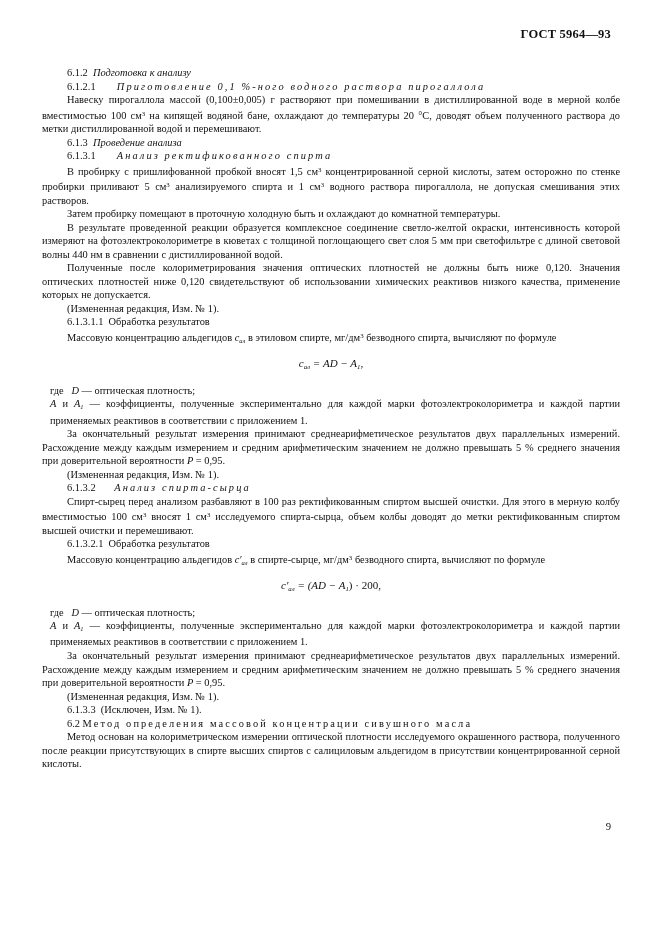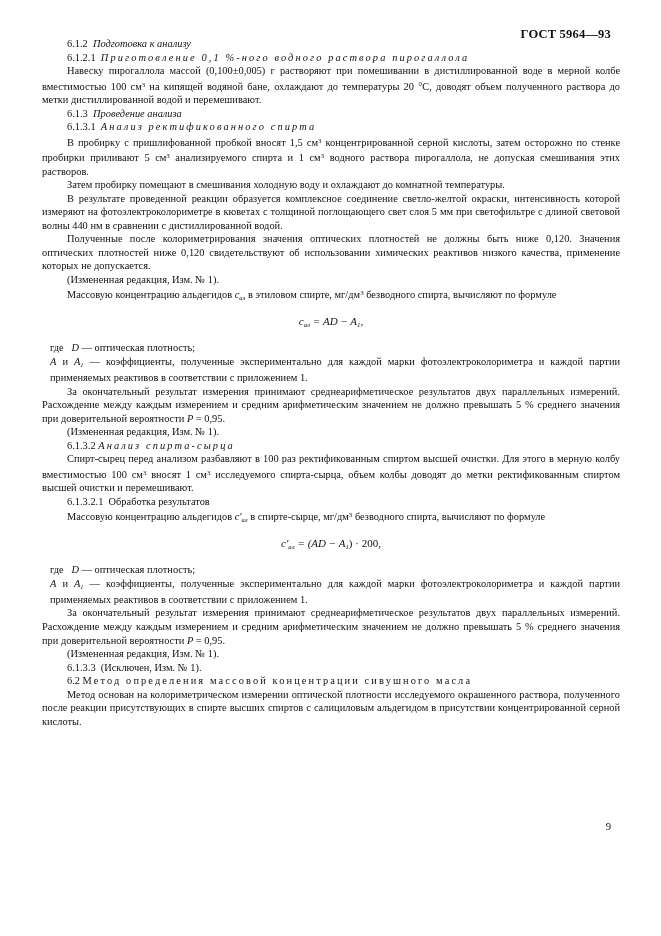--- a/index.html
+++ b/index.html
@@ -33,21 +33,21 @@
     font-size: 12.5px;
     font-weight: bold;
     letter-spacing: 0.2px;
     white-space: nowrap;
   }
 
   
   .content {
     position: absolute;
     left: 42px;
-    top: 37px;
+    top: 66px;
     width: 578px;
     font-size: 10.4px;
     line-height: 13.55px;
     text-align: justify;
     text-justify: inter-word;
   }
 
   p {
     margin: 0;
   }
@@ -63,20 +63,21 @@
   .clause .num {
     font-style: normal;
   }
   .it {
     font-style: italic;
   }
   
   .sp {
     font-style: italic;
     letter-spacing: 2.1px;
+    margin-left: 16px;
   }
   .sp-up {
     font-style: normal;
     letter-spacing: 2.1px;
   }
   .bold {
     font-weight: normal;
   }
 
   .formula {
@@ -130,28 +131,29 @@
 
     <p class="ind"><span>Навеску пирогаллола массой (0,100±0,005) г растворяют при помешивании в дистиллированной воде в мерной колбе вместимостью 100 см</span><sup>3</sup><span> на кипящей водяной бане, охлаждают до температуры 20 °С, доводят объем полученного раствора до метки дистиллированной водой и перемешивают.</span></p>
 
     <p class="clause"><span class="num">6.1.3</span>&nbsp;&nbsp;<span class="it">Проведение анализа</span></p>
 
     <p class="clause"><span class="num">6.1.3.1</span>&nbsp;&nbsp;<span class="sp">Анализ ректификованного спирта</span></p>
 
     <p class="ind"><span>В пробирку с пришлифованной пробкой вносят 1,5 см</span><sup>3</sup><span> концентрированной серной кислоты, затем осторожно по стенке пробирки приливают 5 см</span><sup>3</sup><span> анализируемого спирта и 1 см</span><sup>3</sup><span> водного раствора пирогаллола, не допуская смешивания этих растворов.</span></p>
 
 
-    <p class="ind">Затем пробирку помещают в смешивания холодную воду и охлаждают до комнатной температуры.</p>
+    <p class="ind">Затем пробирку помещают в проточную холодную быть и охлаждают до комнатной температуры.</p>
 
     <p class="ind">В результате проведенной реакции образуется комплексное соединение светло-желтой окраски, интенсивность которой измеряют на фотоэлектроколориметре в кюветах с толщиной поглощающего свет слоя 5 мм при светофильтре с длиной световой волны 440 нм в сравнении с дистиллированной водой.</p>
 
     <p class="ind">Полученные после колориметрирования значения оптических плотностей не должны быть ниже 0,120. Значения оптических плотностей ниже 0,120 свидетельствуют об использовании химических реактивов низкого качества, применение которых не допускается.</p>
 
     <p class="ind bold">(Измененная редакция, Изм. № 1).</p>
 
+    <p class="clause"><span class="num">6.1.3.1.1</span>&nbsp;&nbsp;<span>Обработка результатов</span></p>
 
     <p class="ind"><span>Массовую концентрацию альдегидов </span><span class="it"><span>c</span><sub>ал</sub></span><span> в этиловом спирте, мг/дм</span><sup>3</sup><span> безводного спирта, вычисляют по формуле</span></p>
 
     <p class="formula"><span>c</span><sub>ал</sub><span> = AD − A</span><sub>1</sub><span class="rom">,</span></p>
 
     <p class="where"><span style="margin-left:-36px">где</span>&nbsp;&nbsp;&nbsp;<span class="it">D</span><span> — оптическая плотность;</span></p>
 
     <p class="where-hang"><span class="it">A</span><span> и </span><span class="it"><span>A</span><sub>1</sub></span><span> — коэффициенты, полученные экспериментально для каждой марки фотоэлектроколориметра и каждой партии применяемых реактивов в соответствии с приложением 1.</span></p>
 
     <p class="ind"><span>За окончательный результат измерения принимают среднеарифметическое результатов двух параллельных измерений. Расхождение между каждым измерением и средним арифметическим значением не должно превышать 5 % среднего значения при доверительной вероятности </span><span class="it">P</span><span> = 0,95.</span></p>

